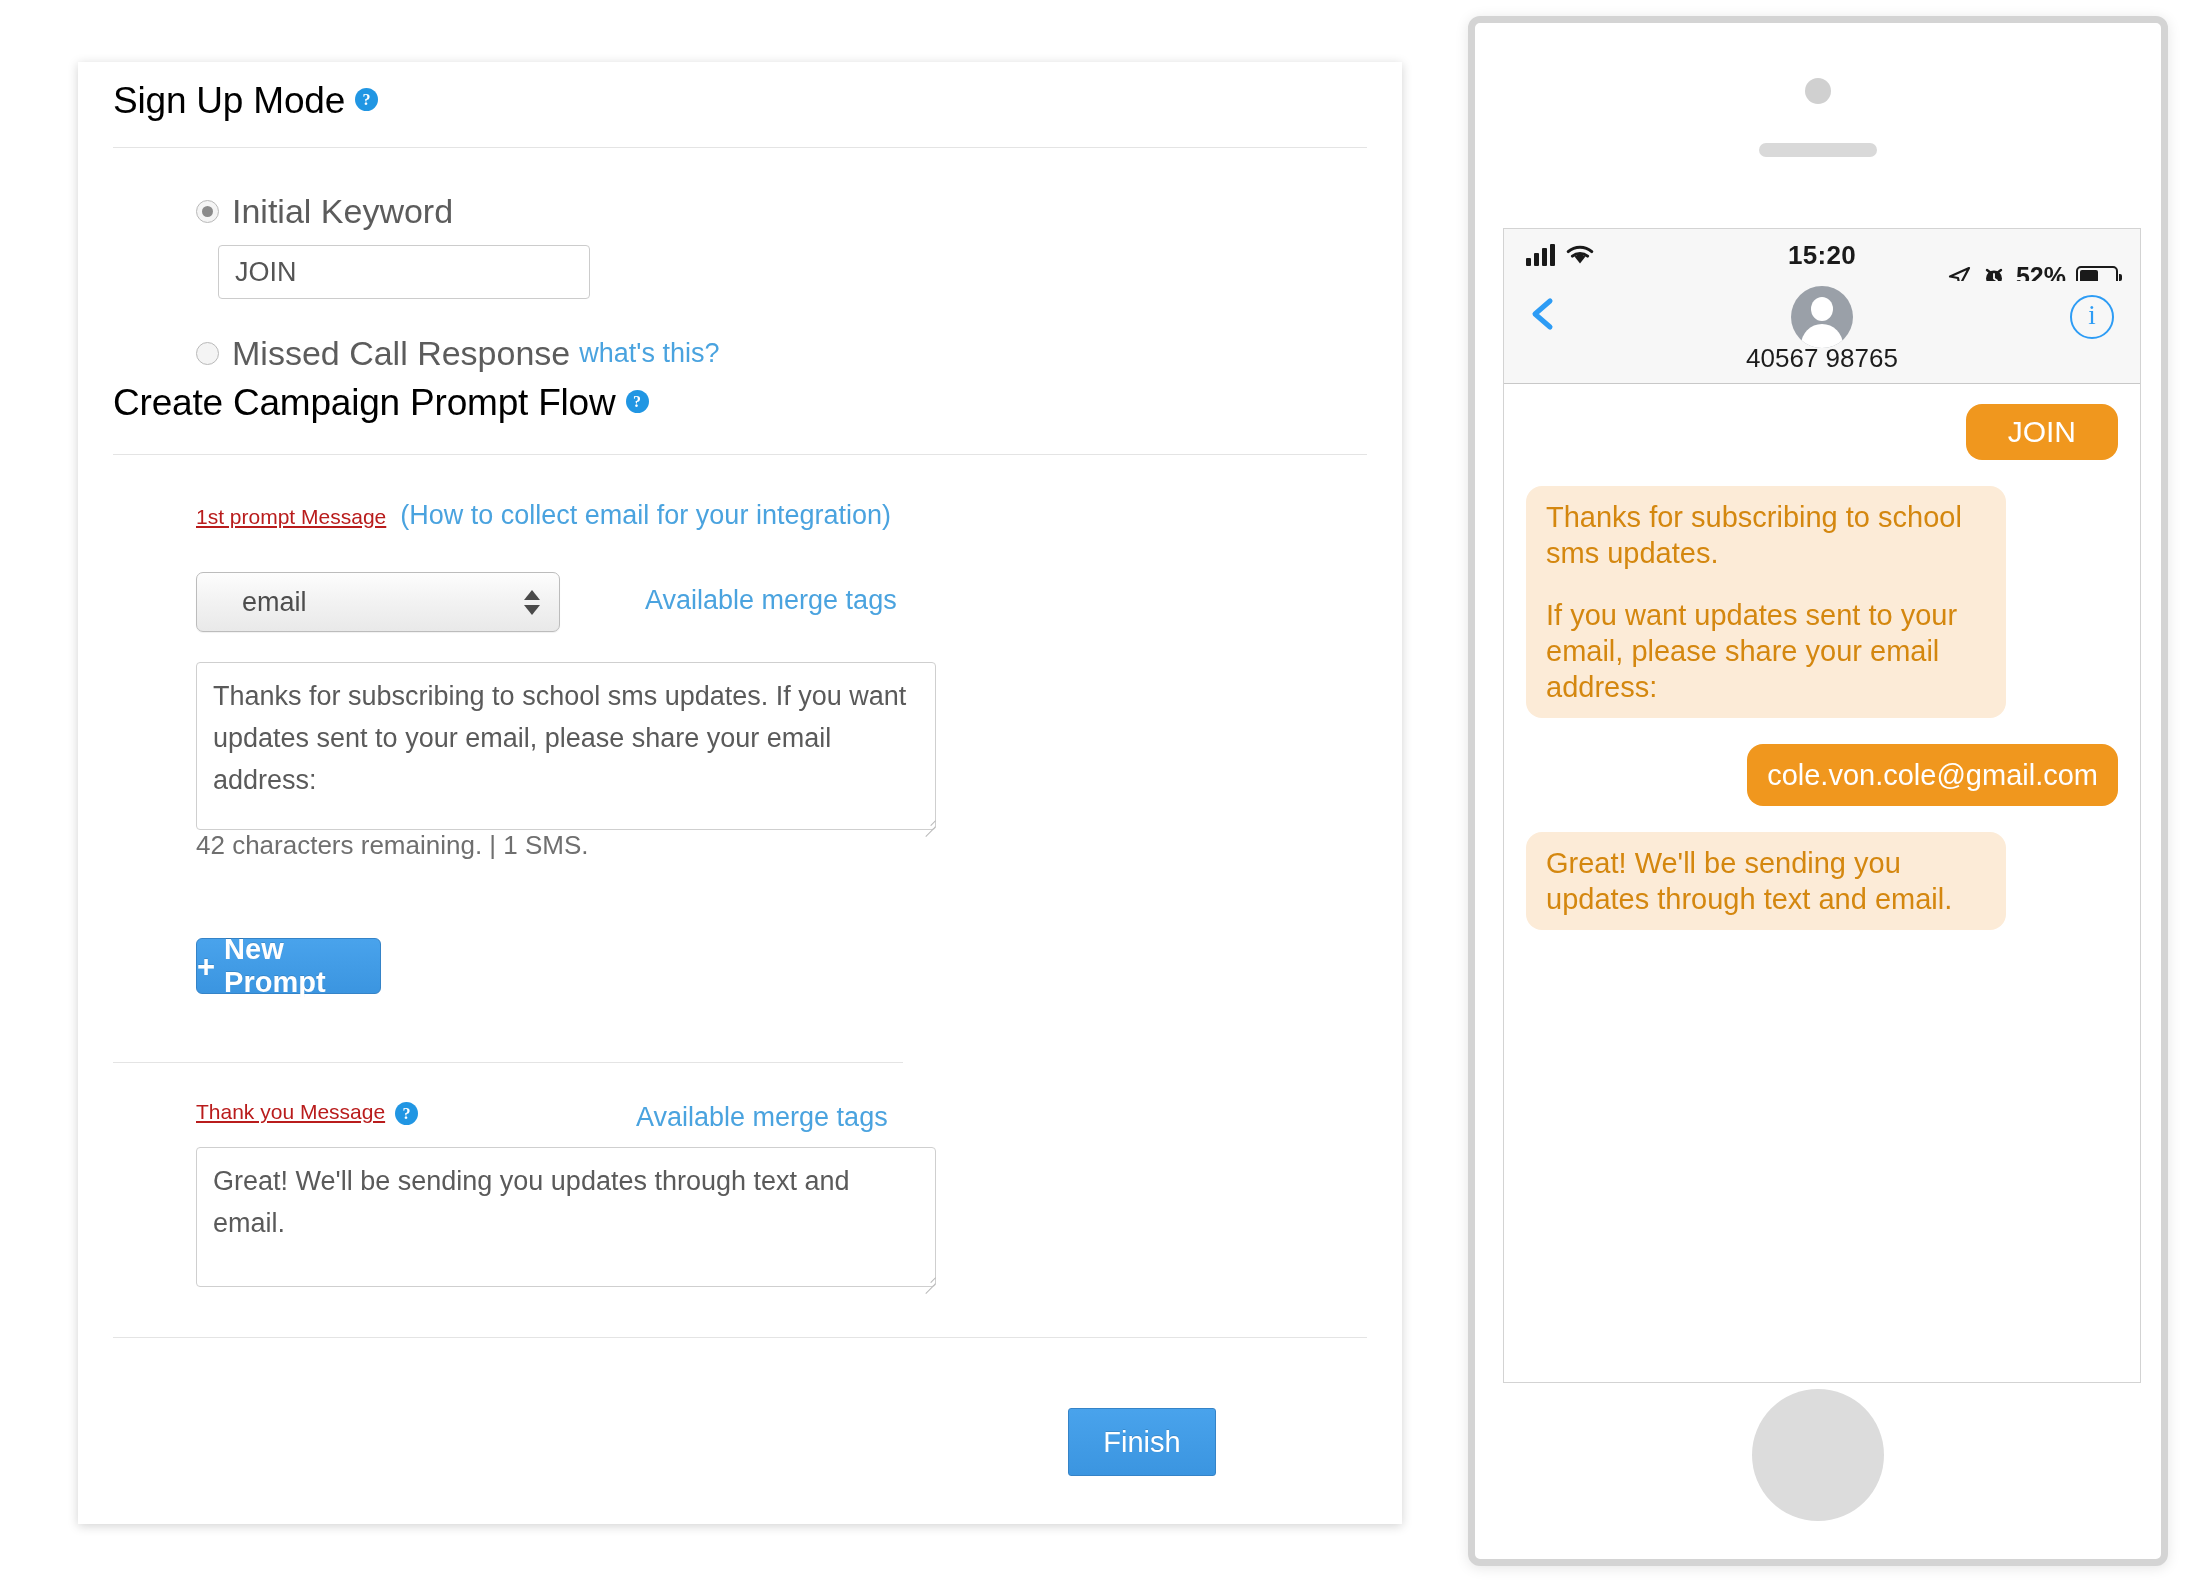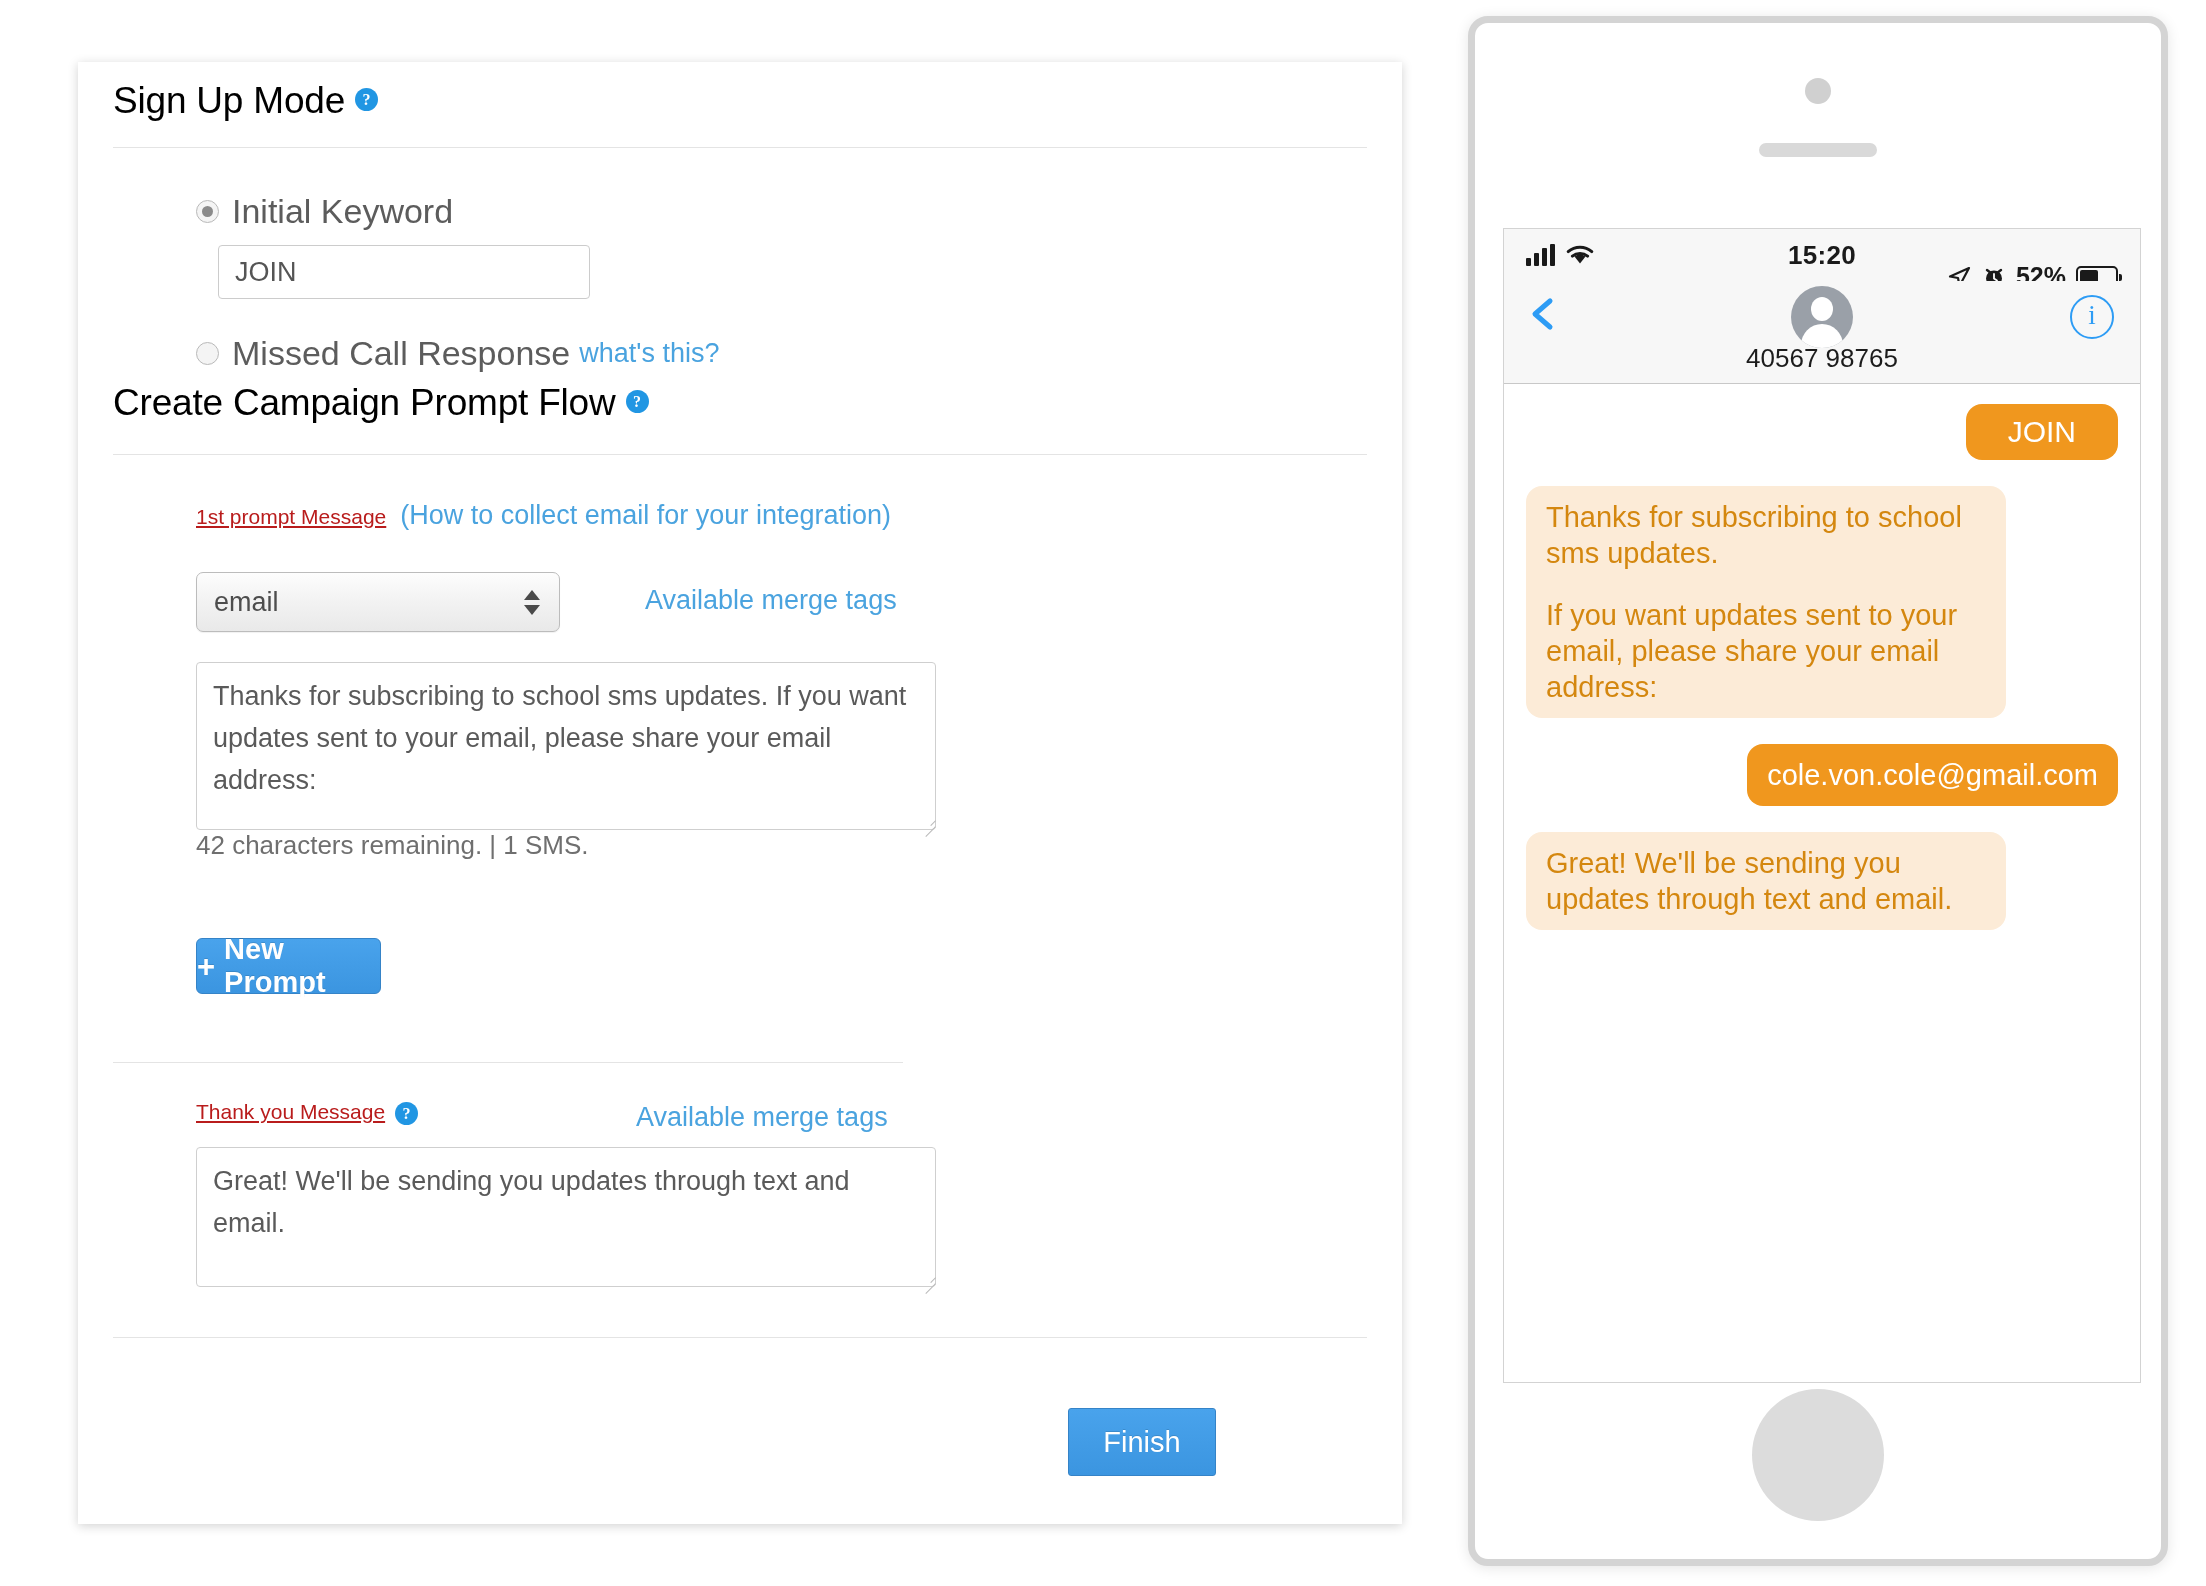--- a/index.html
+++ b/index.html
@@ -140,20 +140,21 @@
   .select-box {
     position: absolute;
     box-sizing: border-box;
     border: 1px solid #bcbcbc;
     border-radius: 7px;
     background: linear-gradient(to bottom, #fdfdfd 0%, #f2f2f2 50%, #e9e9e9 100%);
     box-shadow: 0 1px 1px rgba(0,0,0,0.06);
     display: flex;
     align-items: center;
     cursor: pointer;
+    padding-left: 28px;
   }
   .select-value {
     font-size: 27px;
     color: #4d4d4d;
     padding-left: 17px;
     flex: 1;
   }
   .stepper {
     width: 34px;
     display: flex;
@@ -236,21 +237,21 @@
   }
 
   
   .phone {
     position: absolute;
     left: 1468px;
     top: 16px;
     width: 700px;
     height: 1550px;
     border: 7px solid #d4d4d4;
-    border-radius: 20px;
+    border-radius: 12px;
     background: #ffffff;
     box-sizing: border-box;
     box-shadow: 0 2px 14px rgba(0,0,0,0.10);
   }
   .phone-speaker {
     position: absolute;
     left: 50%;
     top: 120px;
     transform: translateX(-50%);
     width: 118px;

